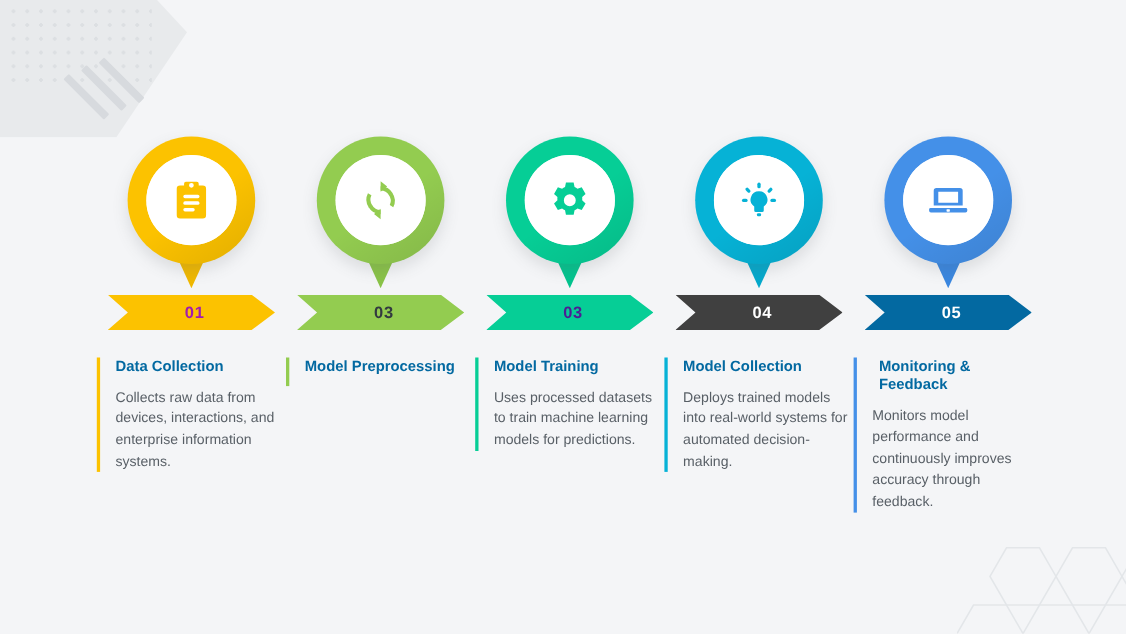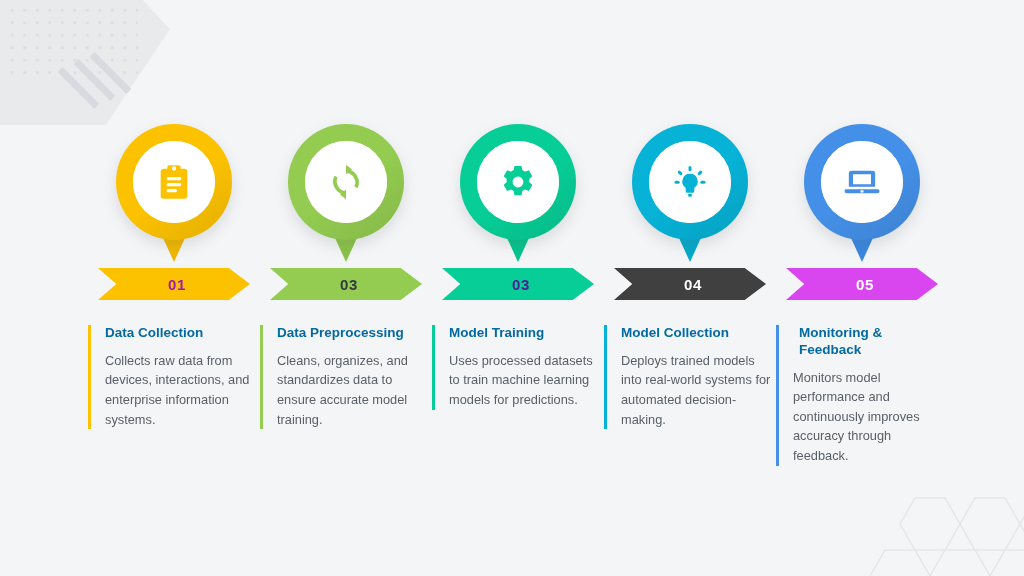--- a/index.html
+++ b/index.html
@@ -247,22 +247,21 @@
                 <path d="M18.9 15.8a7.6 7.6 0 0 0-.45-7.75L16.5 9.17A5.35 5.35 0 0 1 17 14.65l1.9 1.15z" fill="#93cc50"></path>
               </svg>
             </span>
           </div>
         </div>
       </div>
       <div class="ribbon" style="background: rgb(147, 204, 80);">
         <span class="ribbon-num" style="color: rgb(51, 58, 64);">03</span>
       </div>
       <div class="desc" style="border-left-color: rgb(147, 204, 80);">
-        <div class="desc-title">Data Preprocessing</div>
-        <div class="desc-body">Cleans, organizes, and standardizes data to ensure accurate model training.</div>
+        <div class="desc-title">Model Preprocessing</div>
       </div>
     </div>
 
     <div class="step">
       <div class="pin">
         <div class="pin-tail" style="background: rgb(3, 196, 142);"></div>
         <div class="pin-ring" style="background: rgb(6, 206, 150);">
           <div class="pin-inner">
             <span class="pin-icon">
               <svg viewBox="0 0 24 24">
@@ -317,21 +316,21 @@
             <span class="pin-icon">
               <svg viewBox="0 0 24 24">
                 <path d="M5.6 5.3h12.8a1.5 1.5 0 0 1 1.5 1.5v8.1H4.1V6.8a1.5 1.5 0 0 1 1.5-1.5zm1 2.1v6h10.8v-6H6.6z" fill="#4490e8"></path>
                 <path d="M2.4 16.3h19.2a.8.8 0 0 1 .8.8v.6a1 1 0 0 1-1 1H2.6a1 1 0 0 1-1-1v-.6a.8.8 0 0 1 .8-.8z" fill="#4490e8"></path>
                 <rect x="11.1" y="16.9" width="1.8" height="1.4" rx="0.35" fill="#fff"></rect>
               </svg>
             </span>
           </div>
         </div>
       </div>
-      <div class="ribbon" style="background: #d946ef;">
+      <div class="ribbon" style="background: #0369a1;">
         <span class="ribbon-num" style="color: rgb(255, 255, 255);">05</span>
       </div>
       <div class="desc" style="border-left-color: rgb(68, 144, 232);">
         <div class="desc-title">Monitoring &amp; Feedback</div>
         <div class="desc-body">Monitors model performance and continuously improves accuracy through feedback.</div>
       </div>
     </div>
 
   </div>
 </div>

